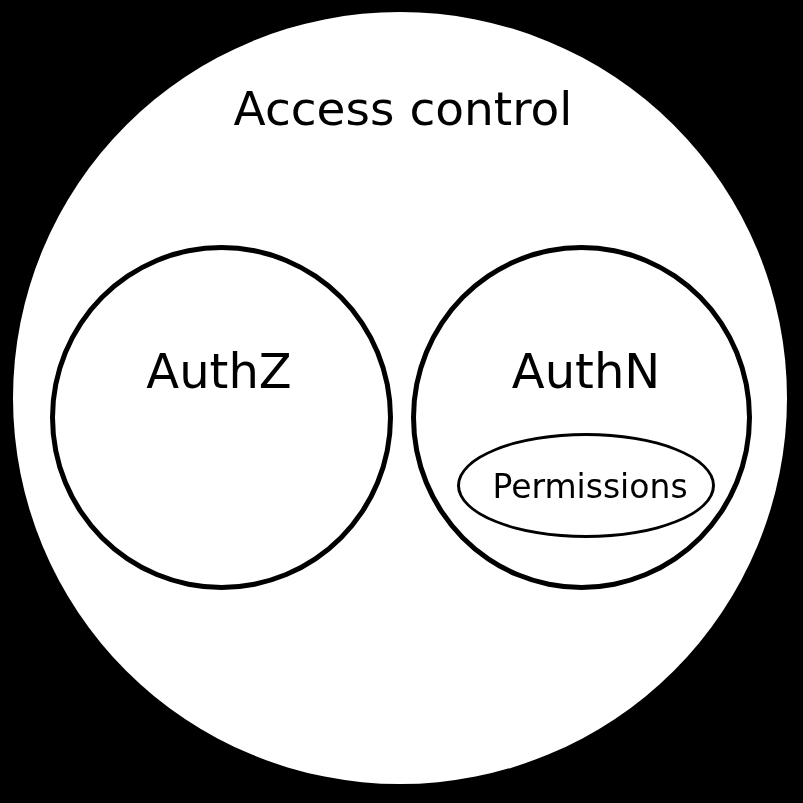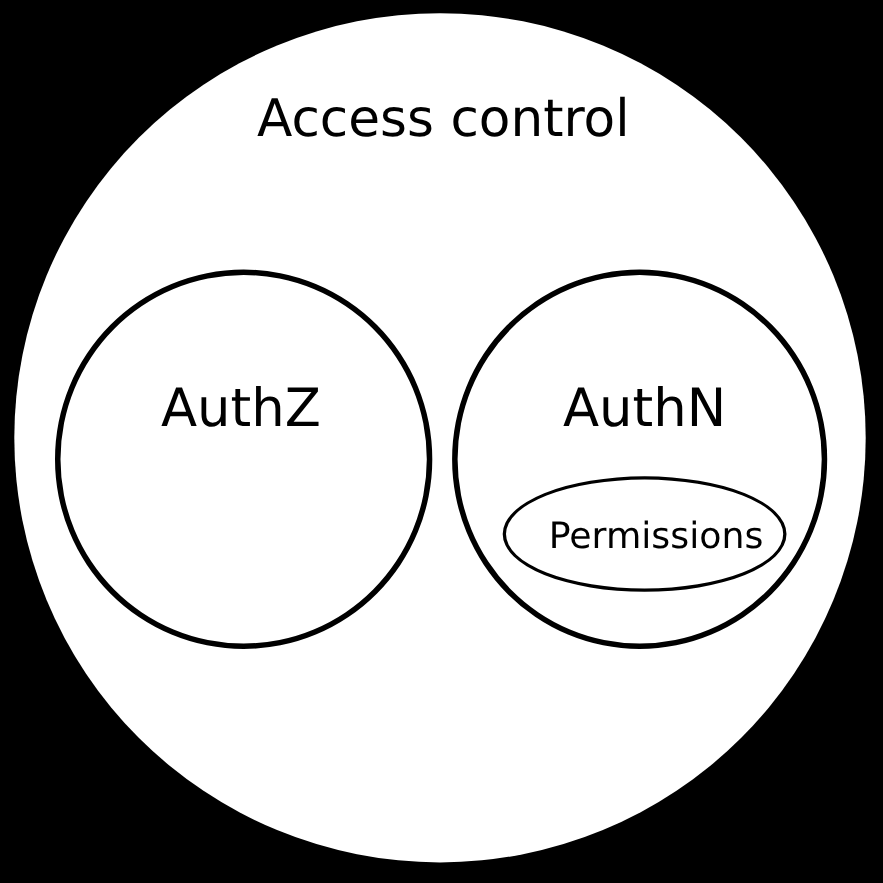--- a/index.html
+++ b/index.html
@@ -81,21 +81,20 @@
     width: 200px;
     font-size: 48px;
     line-height: 48px;
   }
   .permissions-label {
     left: 486px;
     top: 470px;
     width: 208px;
     font-size: 33px;
     line-height: 33px;
-    text-align: right;
   }
 </style>
 </head>
 <body>
 
 <div class="stage">
 
   <div class="outer-ellipse"></div>
 
   <div class="label title-label">Access control</div>

